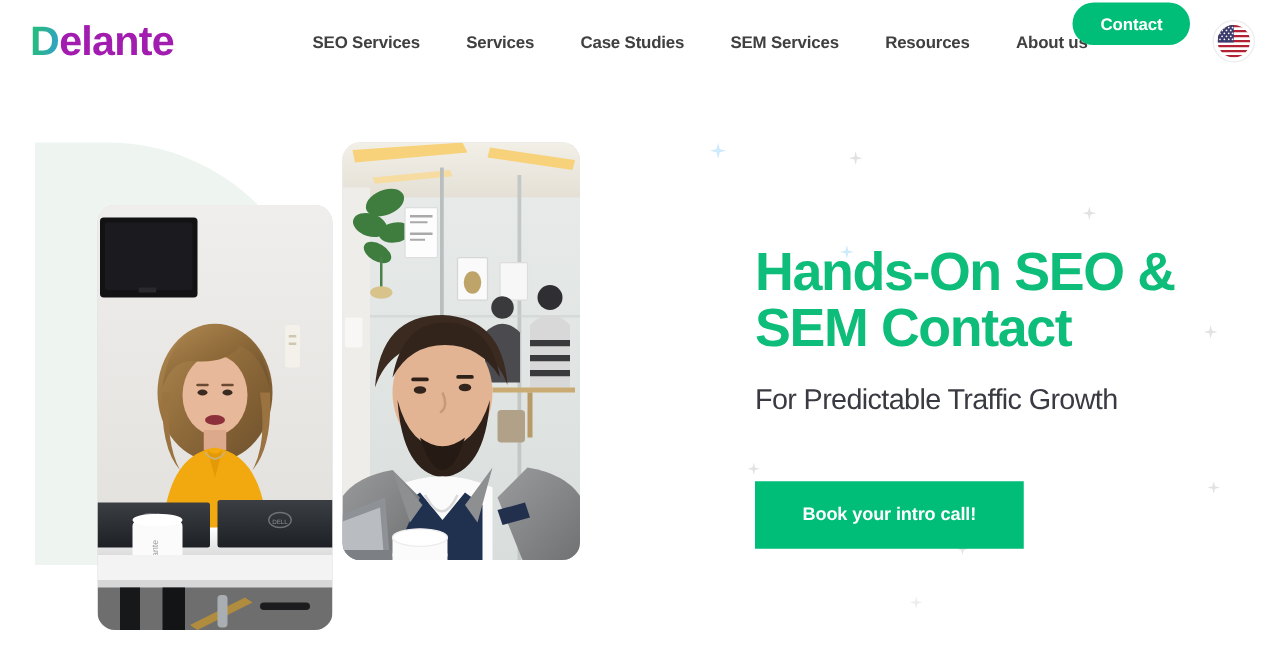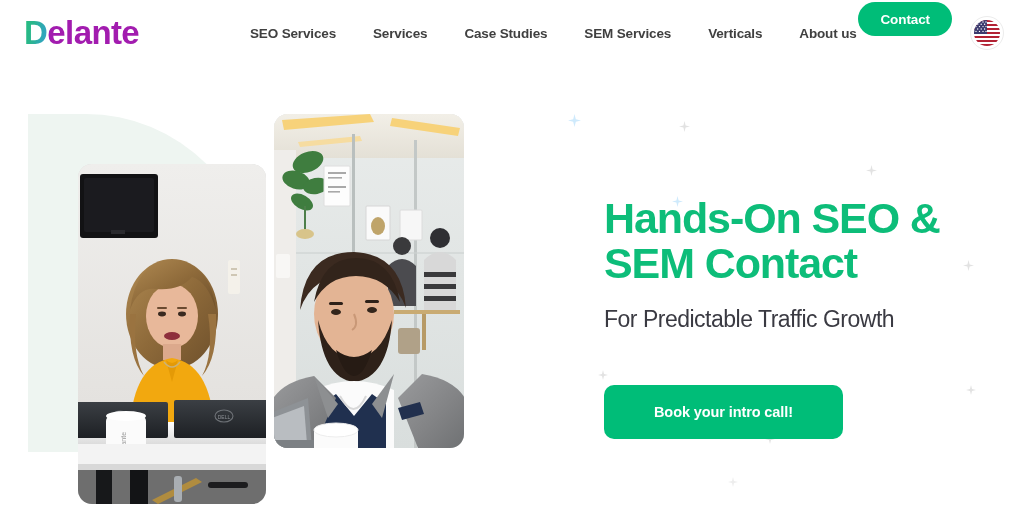--- a/index.html
+++ b/index.html
@@ -182,26 +182,26 @@
     font-weight: 400;
     color: #3a3a42;
     letter-spacing: -0.5px;
   }
   .cta-btn {
     margin-top: 52px;
     display: inline-flex;
     align-items: center;
     justify-content: center;
     height: 54px;
-    padding: 0 50px;
+    padding: 0 38px;
     min-width: 204px;
     background: #00bd78;
     color: #ffffff;
     border: none;
-    border-radius: 10px;
+    border-radius: 0;
     font-family: "Liberation Sans", sans-serif;
     font-size: 14.5px;
     font-weight: 700;
     letter-spacing: -0.1px;
     cursor: pointer;
   }
 
   
   .sparkle {
     position: absolute;
@@ -220,21 +220,21 @@
     <div class="logo">
       <span class="logo-d">D</span>
       <span class="logo-rest">elante</span>
     </div>
 
     <nav class="nav">
       <span class="nav-item">SEO Services</span>
       <span class="nav-item">Services</span>
       <span class="nav-item">Case Studies</span>
       <span class="nav-item">SEM Services</span>
-      <span class="nav-item">Verticals</span>
+      <span class="nav-item">Resources</span>
       <span class="nav-item">About us</span>
     </nav>
 
     <button class="contact-btn">Contact</button>
 
     <div class="flag-btn">
       <div class="flag-inner">
         <svg viewBox="0 0 26 26" width="26" height="26" aria-hidden="true">
           <rect x="0" y="0" width="26" height="2" fill="#b22234"></rect>
           <rect x="0" y="2" width="26" height="2" fill="#ffffff"></rect>

